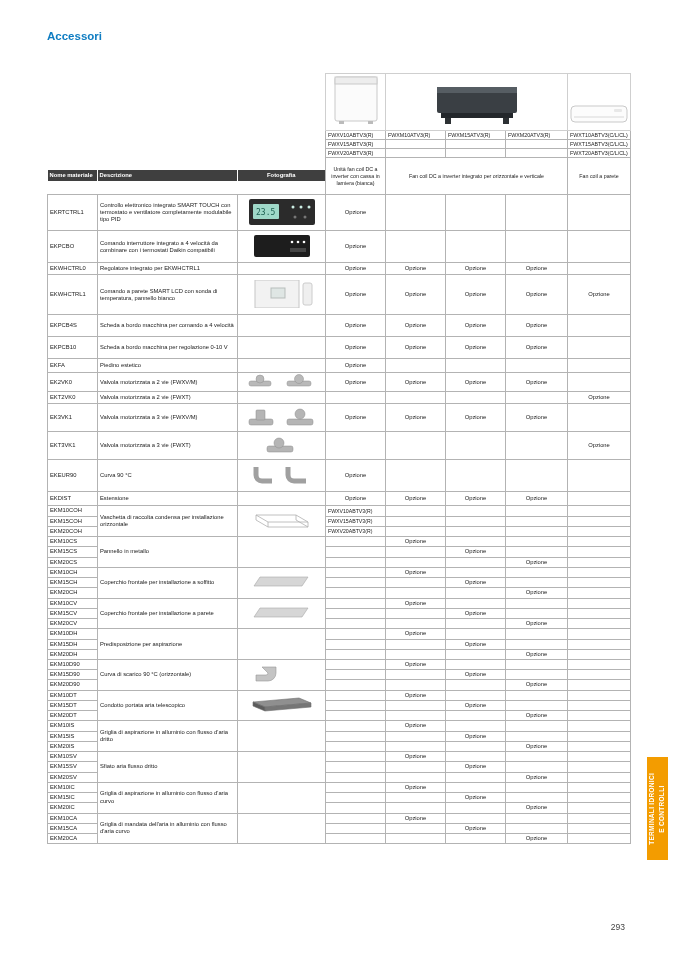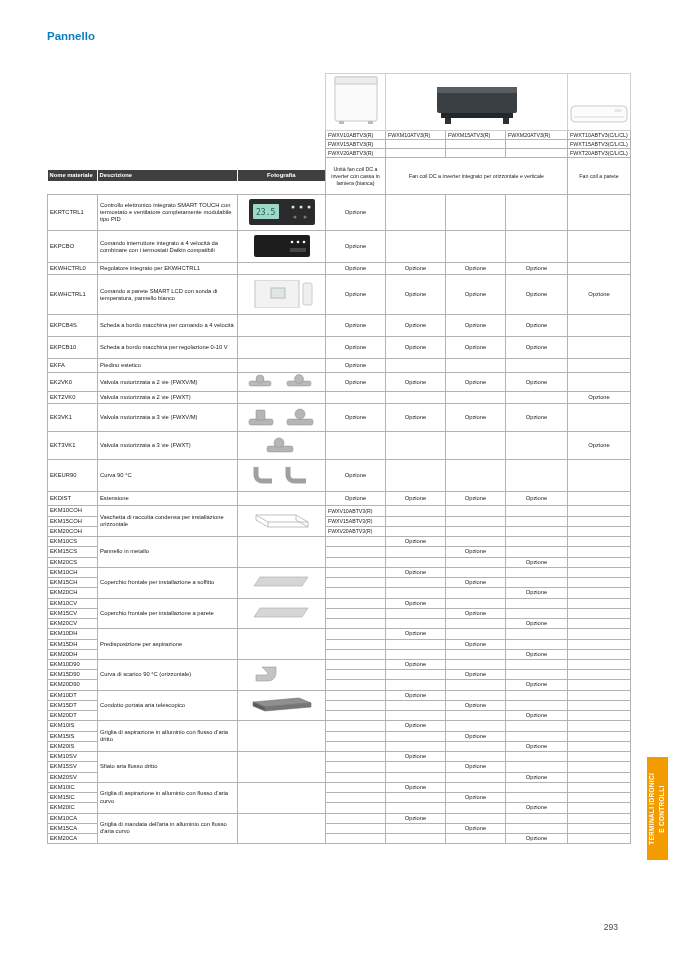--- a/index.html
+++ b/index.html
@@ -22,28 +22,28 @@
 
   td.code { font-size:5.6px; padding-left:2px; }
   td.desc { font-size:5.8px; }
   td.photo { text-align:center; padding:1px; }
   td.opt { font-size:5.8px; text-align:center; }
   td.opt.left { text-align:left; padding-left:2px; white-space:nowrap; font-size:5.2px; }
 
   .side-tab { position:absolute; right:9px; top:757px; width:21px; height:103px; background:var(--orange); color:#fff; display:flex; align-items:center; justify-content:center; cursor:pointer; }
   .side-tab .vert { writing-mode:vertical-rl; transform:rotate(180deg); font-size:6.5px; font-weight:bold; text-align:center; line-height:1.6; letter-spacing:0.3px; }
   .side-tab .vert span { display:block; }
-  .page-num { position:absolute; right:59px; bottom:26px; font-size:8.5px; color:#444;text-align:center; }
+  .page-num { position:absolute; right:52px; bottom:26px; font-size:8.5px; color:#444;text-align:center; }
 </style>
 </head>
 <body>
 
 <div class="page">
 
-  <div class="title">Pannello</div>
+  <div class="title">Accessori</div>
 
   <table class="acc">
     <colgroup>
       <col style="width:50px">
         <col style="width:140px">
         <col style="width:88px">
       <col style="width:60px">
         <col style="width:60px">
         <col style="width:60px">
         <col style="width:62px">

